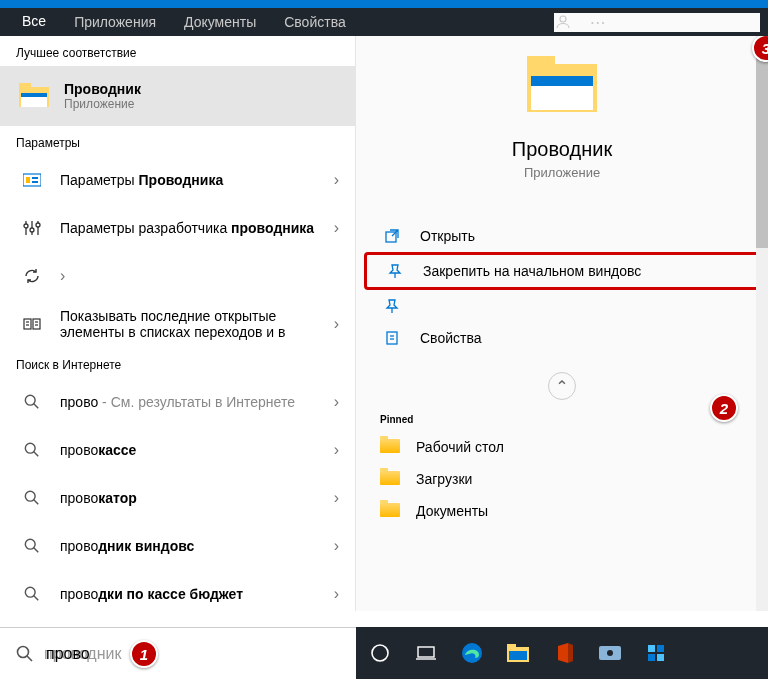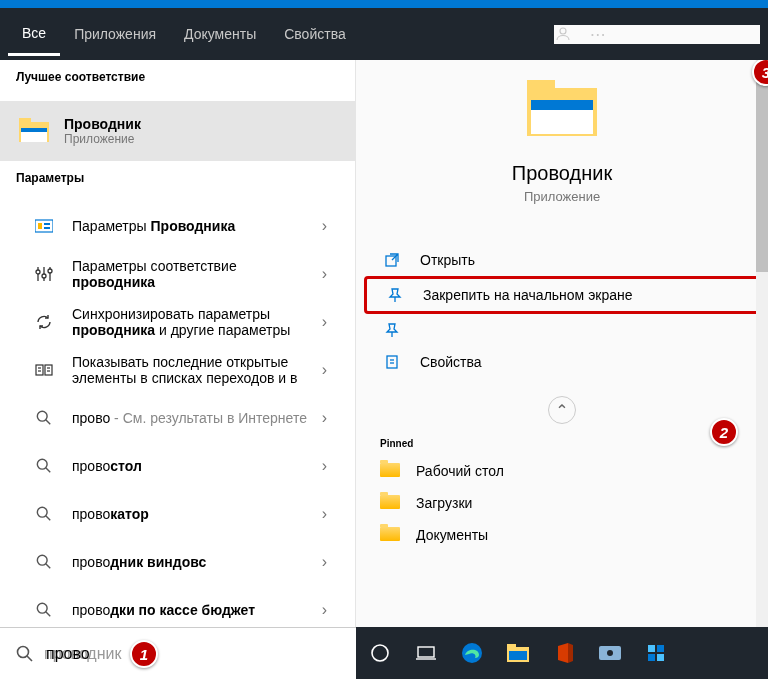--- a/index.html
+++ b/index.html
@@ -1,28 +1,28 @@
 <!DOCTYPE html>
 <html><head>
 <meta charset="utf-8">
 <style>
 *{margin:0;padding:0;box-sizing:border-box;font-family:"Segoe UI",Arial,sans-serif}
 body{width:768px;height:679px;overflow:hidden;background:#fff;position:relative}
 .titlebar{height:8px;background:#0078d4}
-.tabs{height:52px;background:#1f262e;display:flex;align-items:center;padding:0 8px;color:#fff}
+.tabs{height:28px;background:#1f262e;display:flex;align-items:center;padding:0 8px;color:#fff}
 .tab{padding:0 14px;height:44px;display:flex;align-items:center;font-size:14px;cursor:pointer;color:#c8c8c8}
 .tab.active{border-bottom:3px solid #fff;color:#fff;font-weight:400}
 .tab .chev{margin-left:6px}
 .tabs .spacer{flex:1}
 .tabs .right{display:flex;align-items:center;gap:18px;padding-right:12px}
 .main{display:flex;height:575px}
 .left{width:356px;border-right:1px solid #e5e5e5;overflow-y:auto}
 .right{flex:1;background:#fafafa;position:relative;overflow:hidden}
-.section-header{font-size:12px;font-weight:700;padding:10px 16px 17px;color:#000}
-.result{padding:8px 28px;display:flex;align-items:center;min-height:44px;cursor:pointer;position:relative}
+.section-header{font-size:12px;font-weight:400;padding:10px 16px 6px;color:#000}
+.result{padding:8px 16px;display:flex;align-items:center;min-height:44px;cursor:pointer;position:relative}
 .result.top{background:#e5e5e5;padding:12px 16px}
 .result .ricon{width:32px;height:32px;display:flex;align-items:center;justify-content:center;margin-right:12px;color:#0078d4}
 .result.top .ricon{width:36px;height:36px}
 .result .rtext{flex:1;font-size:14px;color:#000}
 .result .rtext .sub{font-size:12px;color:#767676}
 .result .arrow{color:#767676;font-size:16px}
 .result .rtext b{font-weight:600}
 .details{padding:20px 0 0;text-align:center}
 .big-icon{width:70px;height:70px;margin:0 auto}
 .app-title{font-size:20px;margin-top:12px;color:#000}
@@ -109,70 +109,70 @@
       <div class="ricon">
           <svg width="18" height="18" viewBox="0 0 18 18" fill="none" stroke="#333" stroke-width="1.3">
             <line x1="3" y1="2" x2="3" y2="16"></line>
             <circle cx="3" cy="7" r="2" fill="#fff"></circle>
             <line x1="9" y1="2" x2="9" y2="16"></line>
             <circle cx="9" cy="11" r="2" fill="#fff"></circle>
             <line x1="15" y1="2" x2="15" y2="16"></line>
             <circle cx="15" cy="6" r="2" fill="#fff"></circle>
           </svg>
         </div>
-      <div class="rtext"><span>Параметры соответствие </span><b>проводника</b><span></span></div>
+      <div class="rtext"><span>Параметры разработчика </span><b>проводника</b><span></span></div>
       <div class="arrow">›</div>
     </div>
 
     <div class="result">
       <div class="ricon">
           <svg width="18" height="18" viewBox="0 0 18 18" fill="none" stroke="#333" stroke-width="1.4">
             <path d="M3 9a6 6 0 0 1 10-4M15 9a6 6 0 0 1-10 4"></path>
             <path d="M13 2v3h-3M5 16v-3h3"></path>
           </svg>
         </div>
-      <div class="rtext"><span>Синхронизировать параметры </span><b>проводника</b><span> и другие параметры</span></div>
       <div class="arrow">›</div>
     </div>
 
     <div class="result">
       <div class="ricon">
           <svg width="18" height="18" viewBox="0 0 18 18" fill="none" stroke="#333" stroke-width="1.2">
             <rect x="1" y="4" width="7" height="10"></rect>
             <rect x="10" y="4" width="7" height="10"></rect>
             <line x1="3" y1="7" x2="6" y2="7"></line>
             <line x1="3" y1="10" x2="6" y2="10"></line>
             <line x1="12" y1="7" x2="15" y2="7"></line>
             <line x1="12" y1="10" x2="15" y2="10"></line>
           </svg>
         </div>
       <div class="rtext"><span>Показывать последние открытые элементы в списках переходов и в</span></div>
       <div class="arrow">›</div>
     </div>
 
+    <div class="section-header">Поиск в Интернете</div>
 
     <div id="web-list">
         <div class="result">
           <div class="ricon">
             <svg width="16" height="16" viewBox="0 0 18 18" fill="none" stroke="#555" stroke-width="1.6">
               <circle cx="7" cy="7" r="5.5"></circle>
               <line x1="11" y1="11" x2="16" y2="16"></line>
             </svg>
           </div>
           <div class="rtext"><span>прово</span><span class="gray"> - См. результаты в Интернете</span></div>
           <div class="arrow">›</div>
         </div>
         <div class="result">
           <div class="ricon">
             <svg width="16" height="16" viewBox="0 0 18 18" fill="none" stroke="#555" stroke-width="1.6">
               <circle cx="7" cy="7" r="5.5"></circle>
               <line x1="11" y1="11" x2="16" y2="16"></line>
             </svg>
           </div>
-          <div class="rtext"><span>прово</span><b>стол</b></div>
+          <div class="rtext"><span>прово</span><b>кассе</b></div>
           <div class="arrow">›</div>
         </div>
         <div class="result">
           <div class="ricon">
             <svg width="16" height="16" viewBox="0 0 18 18" fill="none" stroke="#555" stroke-width="1.6">
               <circle cx="7" cy="7" r="5.5"></circle>
               <line x1="11" y1="11" x2="16" y2="16"></line>
             </svg>
           </div>
           <div class="rtext"><span>прово</span><b>катор</b></div>
@@ -227,21 +227,21 @@
             </svg>
           </div>
         <span>Открыть</span>
       </div>
       <div class="action highlight">
         <div class="aicon">
             <svg width="16" height="16" viewBox="0 0 16 16" fill="none" stroke="#0078d4" stroke-width="1.3">
               <path d="M5 2h6l-1 5 3 3H3l3-3L5 2zM8 10v5"></path>
             </svg>
           </div>
-        <span>Закрепить на начальном экране</span>
+        <span>Закрепить на начальном виндовс</span>
         <div class="badge" style="right:-12px;top:-2px">3</div>
       </div>
       <div class="action">
         <div class="aicon">
             <svg width="16" height="16" viewBox="0 0 16 16" fill="none" stroke="#0078d4" stroke-width="1.3">
               <path d="M5 2h6l-1 5 3 3H3l3-3L5 2zM8 10v5"></path>
             </svg>
           </div>
       </div>
       <div class="action">

